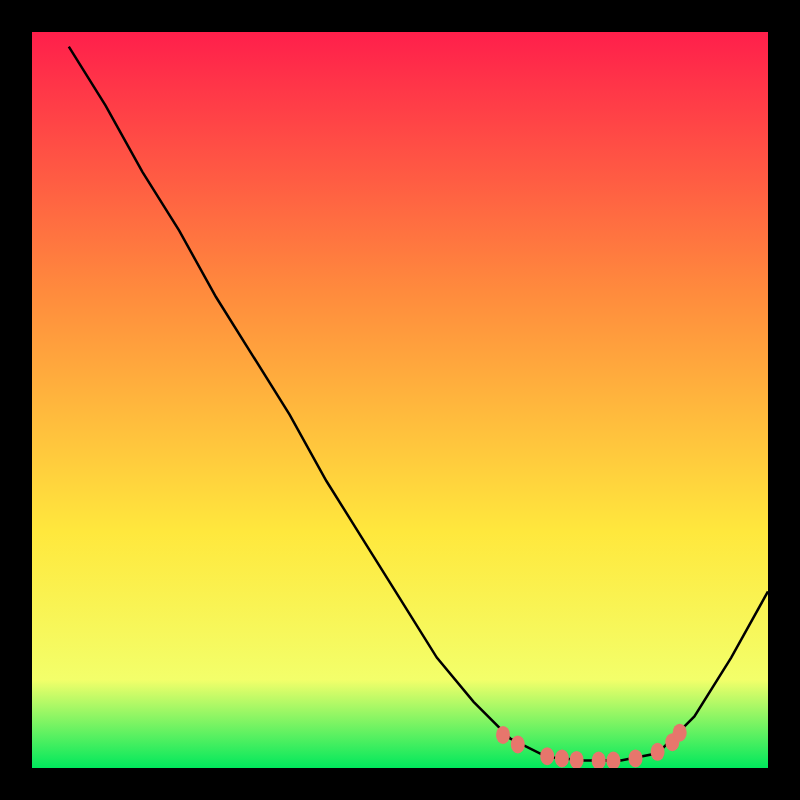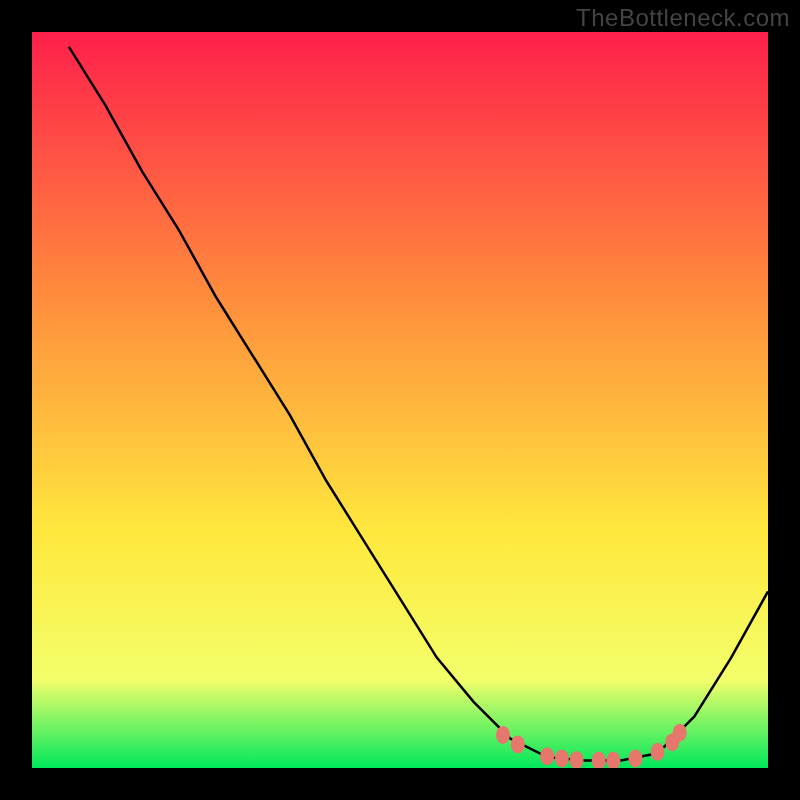--- a/index.html
+++ b/index.html
@@ -35,21 +35,20 @@
     height: 736px;
   }
   svg {
     display: block;
   }
 </style>
 </head>
 <body>
 
 <div class="container">
-  <div class="watermark">TheBottleneck.com</div>
 
   <div class="plot-area">
     <svg id="chart-svg" width="736" height="736" viewBox="0 0 736 736">
       <defs>
         <linearGradient id="bg-grad" x1="0" y1="0" x2="0" y2="1">
           <stop id="g0" offset="0%" stop-color="#ff1f4b"></stop>
           <stop id="g1" offset="35%" stop-color="#ff8a3d"></stop>
           <stop id="g2" offset="68%" stop-color="#ffe83d"></stop>
           <stop id="g3" offset="88%" stop-color="#f3ff6a"></stop>
           <stop id="g4" offset="100%" stop-color="#00e85c"></stop>

